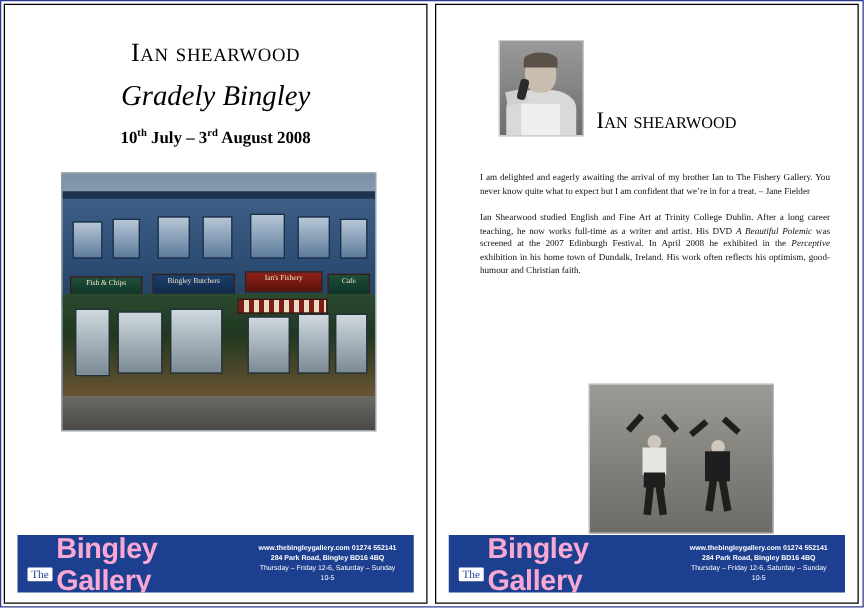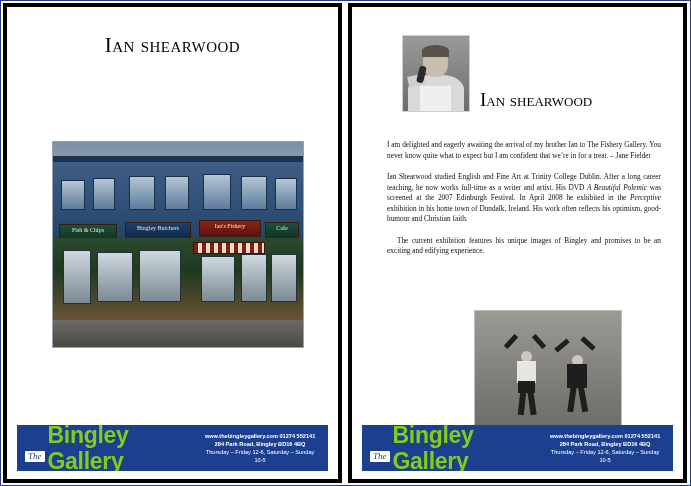--- a/index.html
+++ b/index.html
@@ -20,21 +20,21 @@
     box-sizing: border-box;
     display: flex;
     gap: 6px;
     padding: 3px;
     background: #ffffff;
   }
   .page {
     position: relative;
     box-sizing: border-box;
     background: #ffffff;
-    border: 4px solid #000000;
+    border: 1px solid #000000;
     overflow: hidden;
   }
   .page-left { width: 339px; height: 480px; }
   .page-right { width: 339px; height: 480px; }
 
   
   .left-inner {
     position: absolute;
     left: 0; top: 0; right: 0; bottom: 0;
     padding: 0;
@@ -141,36 +141,35 @@
     overflow: hidden;
   }
   .brand-left {
     padding-left: 8px;
     display: flex;
     align-items: flex-end;
     gap: 3px;
   }
   .brand-the {
     font-family: "Liberation Serif", serif;
-    font-style: italic;
     font-size: 9px;
     background: #ffffff;
     color: #1d3f8f;
     padding: 0 3px;
     line-height: 11px;
     margin-bottom: 12px;
     border-radius: 1px;
   }
   .brand-name {
     font-family: "Liberation Sans", sans-serif;
     font-weight: bold;
     font-size: 23px;
     letter-spacing: -0.3px;
     line-height: 26px;
-    color: #84cc16;
+    color: #f9a8d4;
   }
   .brand-right {
     margin-left: auto;
     padding-right: 10px;
     text-align: center;
     font-family: "Liberation Sans", sans-serif;
     font-size: 5.6px;
     line-height: 8px;
     color: #ffffff;
   }
@@ -267,20 +266,24 @@
 
 <div class="spread">
 
   <div class="page page-left">
     <div class="left-inner">
 
       <div class="title-block">
         <div class="artist-name">
           <span>Ian shearwood</span>
         </div>
+        <div class="show-title">Gradely Bingley</div>
+        <div class="show-dates">
+          <span>10</span><sup>th</sup><span> July – </span><span>3</span><sup>rd</sup><span> August 2008</span>
+        </div>
       </div>
 
       <div class="photo-shopfront">
         <div class="sf-sky"></div>
         <div class="sf-upper"></div>
         <div class="sf-roofline"></div>
 
         <div class="sf-win" style="left:8px;  top:38px; width:22px; height:28px;"></div>
         <div class="sf-win" style="left:40px; top:36px; width:20px; height:30px;"></div>
         <div class="sf-win" style="left:76px; top:34px; width:24px; height:32px;"></div>
@@ -336,21 +339,20 @@
       <div class="pt-head"></div>
       <div class="pt-hair"></div>
       <div class="pt-mic"></div>
     </div>
 
     <div class="right-heading">Ian shearwood</div>
 
     <div class="body-copy">
       <p>I am delighted and eagerly awaiting the arrival of my brother Ian to The Fishery Gallery.  You never know quite what to expect but I am confident that we’re in for a treat. – Jane Fielder</p>
       <p>Ian Shearwood studied English and Fine Art at Trinity College Dublin. After a long career teaching, he now works full-time as a writer and artist. His DVD <em>A Beautiful Polemic</em> was screened at the 2007 Edinburgh Festival. In April 2008 he exhibited in the <em>Perceptive</em> exhibition in his home town of Dundalk, Ireland. His work often reflects his optimism, good-humour and Christian faith.</p>
-      <p class="indent">The current exhibition features his unique images of Bingley and promises to be an exciting and edifying experience.</p>
     </div>
 
     <div class="photo-figures">
       <div class="fg-ground"></div>
 
       <div class="fg-person" style="left:30px; top:26px; width:44px; height:78px;">
         <div class="fg-limb" style="left:-2px;  top:2px;  width:16px; height:5px; transform:rotate(-48deg);"></div>
         <div class="fg-limb" style="left:26px;  top:2px;  width:16px; height:5px; transform:rotate(48deg);"></div>
         <div class="fg-head" style="left:16px; top:14px; width:11px; height:11px;"></div>
         <div class="fg-shirt" style="left:12px; top:24px; width:19px; height:22px;"></div>

